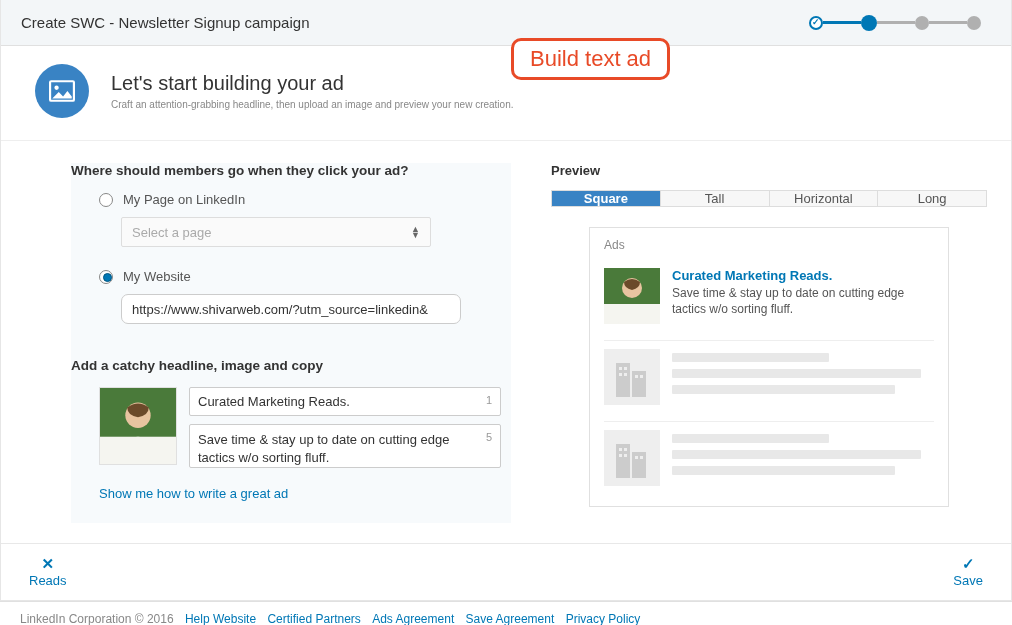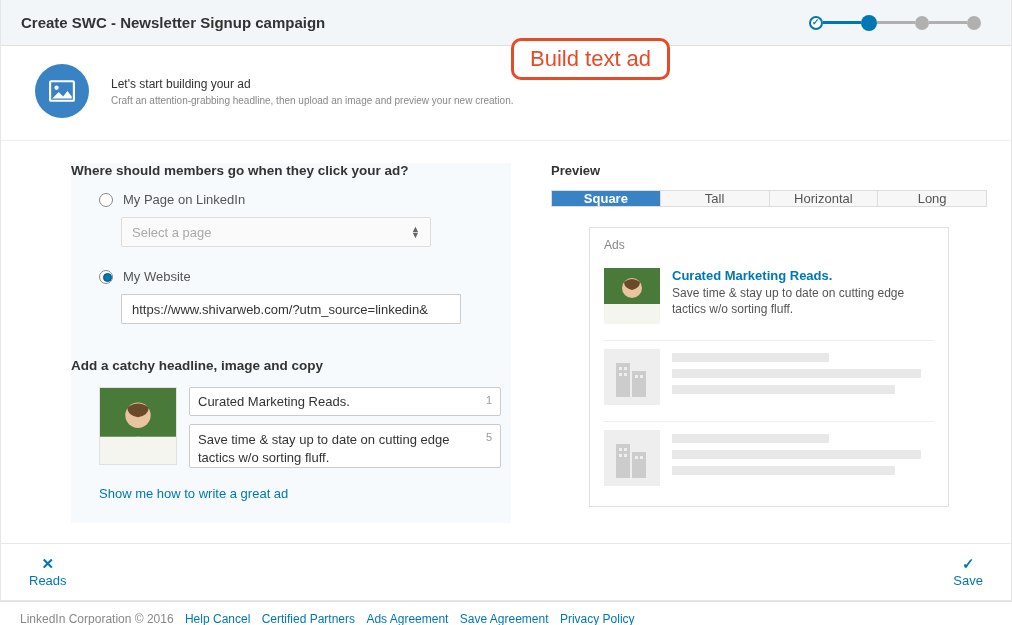--- a/index.html
+++ b/index.html
@@ -3,57 +3,57 @@
   <meta charset="utf-8">
   <style>
     * { box-sizing: border-box; margin: 0; padding: 0; }
     body { font-family: Arial, Helvetica, sans-serif; font-size: 14px; color: #333; background: #fff; }
     
     .page { width: 1012px; }
     
     
     .header-bar { background: #f3f6f8; border-bottom: 1px solid #e0e0e0; padding: 10px 20px; display: flex; align-items: center; height: 46px; }
     .header-title { font-size: 15px; color: #333; }
-    .header-title .thin { font-weight: 700; text-align: center; }
-    .header-title .bold { font-weight: 700; }
+    .header-title .thin { font-weight: 400; text-align: center; }
+    .header-title .bold { font-weight: 400; }
     
     
     .stepper { margin-left: auto; display: flex; align-items: center; margin-right: 10px; }
     .step-dot { width: 14px; height: 14px; border-radius: 50%; background: #b0b0b0; position: relative; }
     .step-dot.done { background: #fff; border: 2px solid #0077b5; width: 14px; height: 14px; }
     .step-dot.done::after { content: '✓'; color: #0077b5; font-size: 9px; font-weight: bold; position: absolute; top: -1px; left: 1px; }
     .step-dot.active { background: #0077b5; width: 16px; height: 16px; }
     .step-line { height: 3px; width: 38px; background: #b0b0b0; }
     .step-line.blue { background: #0077b5; }
     
     
     .annotation { position: absolute; top: 38px; left: 510px; border: 3px solid #e84a27; border-radius: 10px; background: #fff; padding: 5px 16px; color: #e84a27; font-size: 22px; font-weight: 400; z-index: 10; }
     
     
     .intro { display: flex; padding: 18px 24px 22px 34px; align-items: center; gap: 22px; border-bottom: 1px solid #eee;}
     .intro-icon { width: 54px; height: 54px; border-radius: 50%; background: #3983c4; display: flex; align-items: center; justify-content: center; flex-shrink: 0; }
     .intro-icon svg { width: 26px; height: 22px; }
-    .intro-text h2 { font-size: 12px; font-weight: 400; color: #333; margin-bottom: 4px; }
+    .intro-text h2 { font-size: 20px; font-weight: 400; color: #333; margin-bottom: 4px; }
     .intro-text p { font-size: 10px; color: #888; }
     
     
     .body-row { display: flex; padding: 22px 24px 20px 30px; gap: 20px; }
     .left-col { width: 440px; background: #f7fafc; padding: 0 10px 10px 0; margin-left: 40px; }
     .right-col { flex: 1; padding-left: 20px; }
     
     .section-hdr { font-weight: 700; font-size: 13.5px; margin-bottom: 14px; color: #333; }
     
     .radio-row { display: flex; align-items: center; gap: 10px; margin-bottom: 10px; padding-left: 28px; font-size: 13px; color: #555;}
     .radio-btn { width: 14px; height: 14px; border-radius: 50%; border: 1px solid #888; background: #fff; position: relative; flex-shrink:0;}
     .radio-btn.checked::after { content:''; position:absolute; width:7px; height:7px; background:#0077b5; border-radius:50%; top:2.5px; left:2.5px; border:0.5px solid #005580;}
     
     .select-box { margin-left: 50px; width: 310px; height: 30px; background: #fafafa; border: 1px solid #ddd; border-radius: 2px; display: flex; align-items: center; padding: 0 10px; color: #aaa; font-size: 13px; margin-bottom: 22px; position: relative;}
     .select-chevrons { margin-left: auto; font-size: 9px; line-height: 6px; color: #666; text-align:center;}
     
-    .text-input { margin-left: 50px; width: 340px; height: 30px; background: #fff; border: 1px solid #ccc; border-radius: 1px; padding: 0 10px; font-size: 13px; color: #333; display:flex; align-items:center; overflow:hidden; white-space:nowrap;}
+    .text-input { margin-left: 50px; width: 340px; height: 30px; background: #fff; border: 1px solid #ccc; border-radius: 7px; padding: 0 10px; font-size: 13px; color: #333; display:flex; align-items:center; overflow:hidden; white-space:nowrap;}
     
     .headline-section { margin-top: 34px; }
     .headline-row { display: flex; gap: 12px; margin-top: 12px; padding-left: 28px;}
     .upload-thumb { width: 78px; height: 78px; border: 1px solid #e0e0e0; background: #fff; flex-shrink:0; overflow:hidden;}
     .headline-inputs { flex: 1; display: flex; flex-direction: column; gap: 8px; }
     .input-counter { border: 1px solid #ccc; background: #fff; border-radius: 2px; padding: 6px 8px; font-size: 13px; color: #333; display: flex; position:relative;}
     .input-counter .cnt { margin-left: auto; color: #999; font-size: 11px; padding-left:8px;}
     .input-counter.desc { height: 44px; align-items: flex-start;}
     .input-counter.desc .txt { line-height: 1.35; }
     
@@ -255,19 +255,19 @@
       </div>
       <div class="act-btn save">
         <span class="icn">✓</span>
         <span>Save</span>
       </div>
     </div>
   </div>
 
   <div class="legal-bar">
     <span>LinkedIn Corporation © 2016</span>
-    <a>Help Cancel</a>
+    <a>Help Website</a>
     <a>Certified Partners</a>
     <a>Ads Agreement</a>
     <a>Save Agreement</a>
     <a>Privacy Policy</a>
   </div>
 </div>
 
 </body></html>

